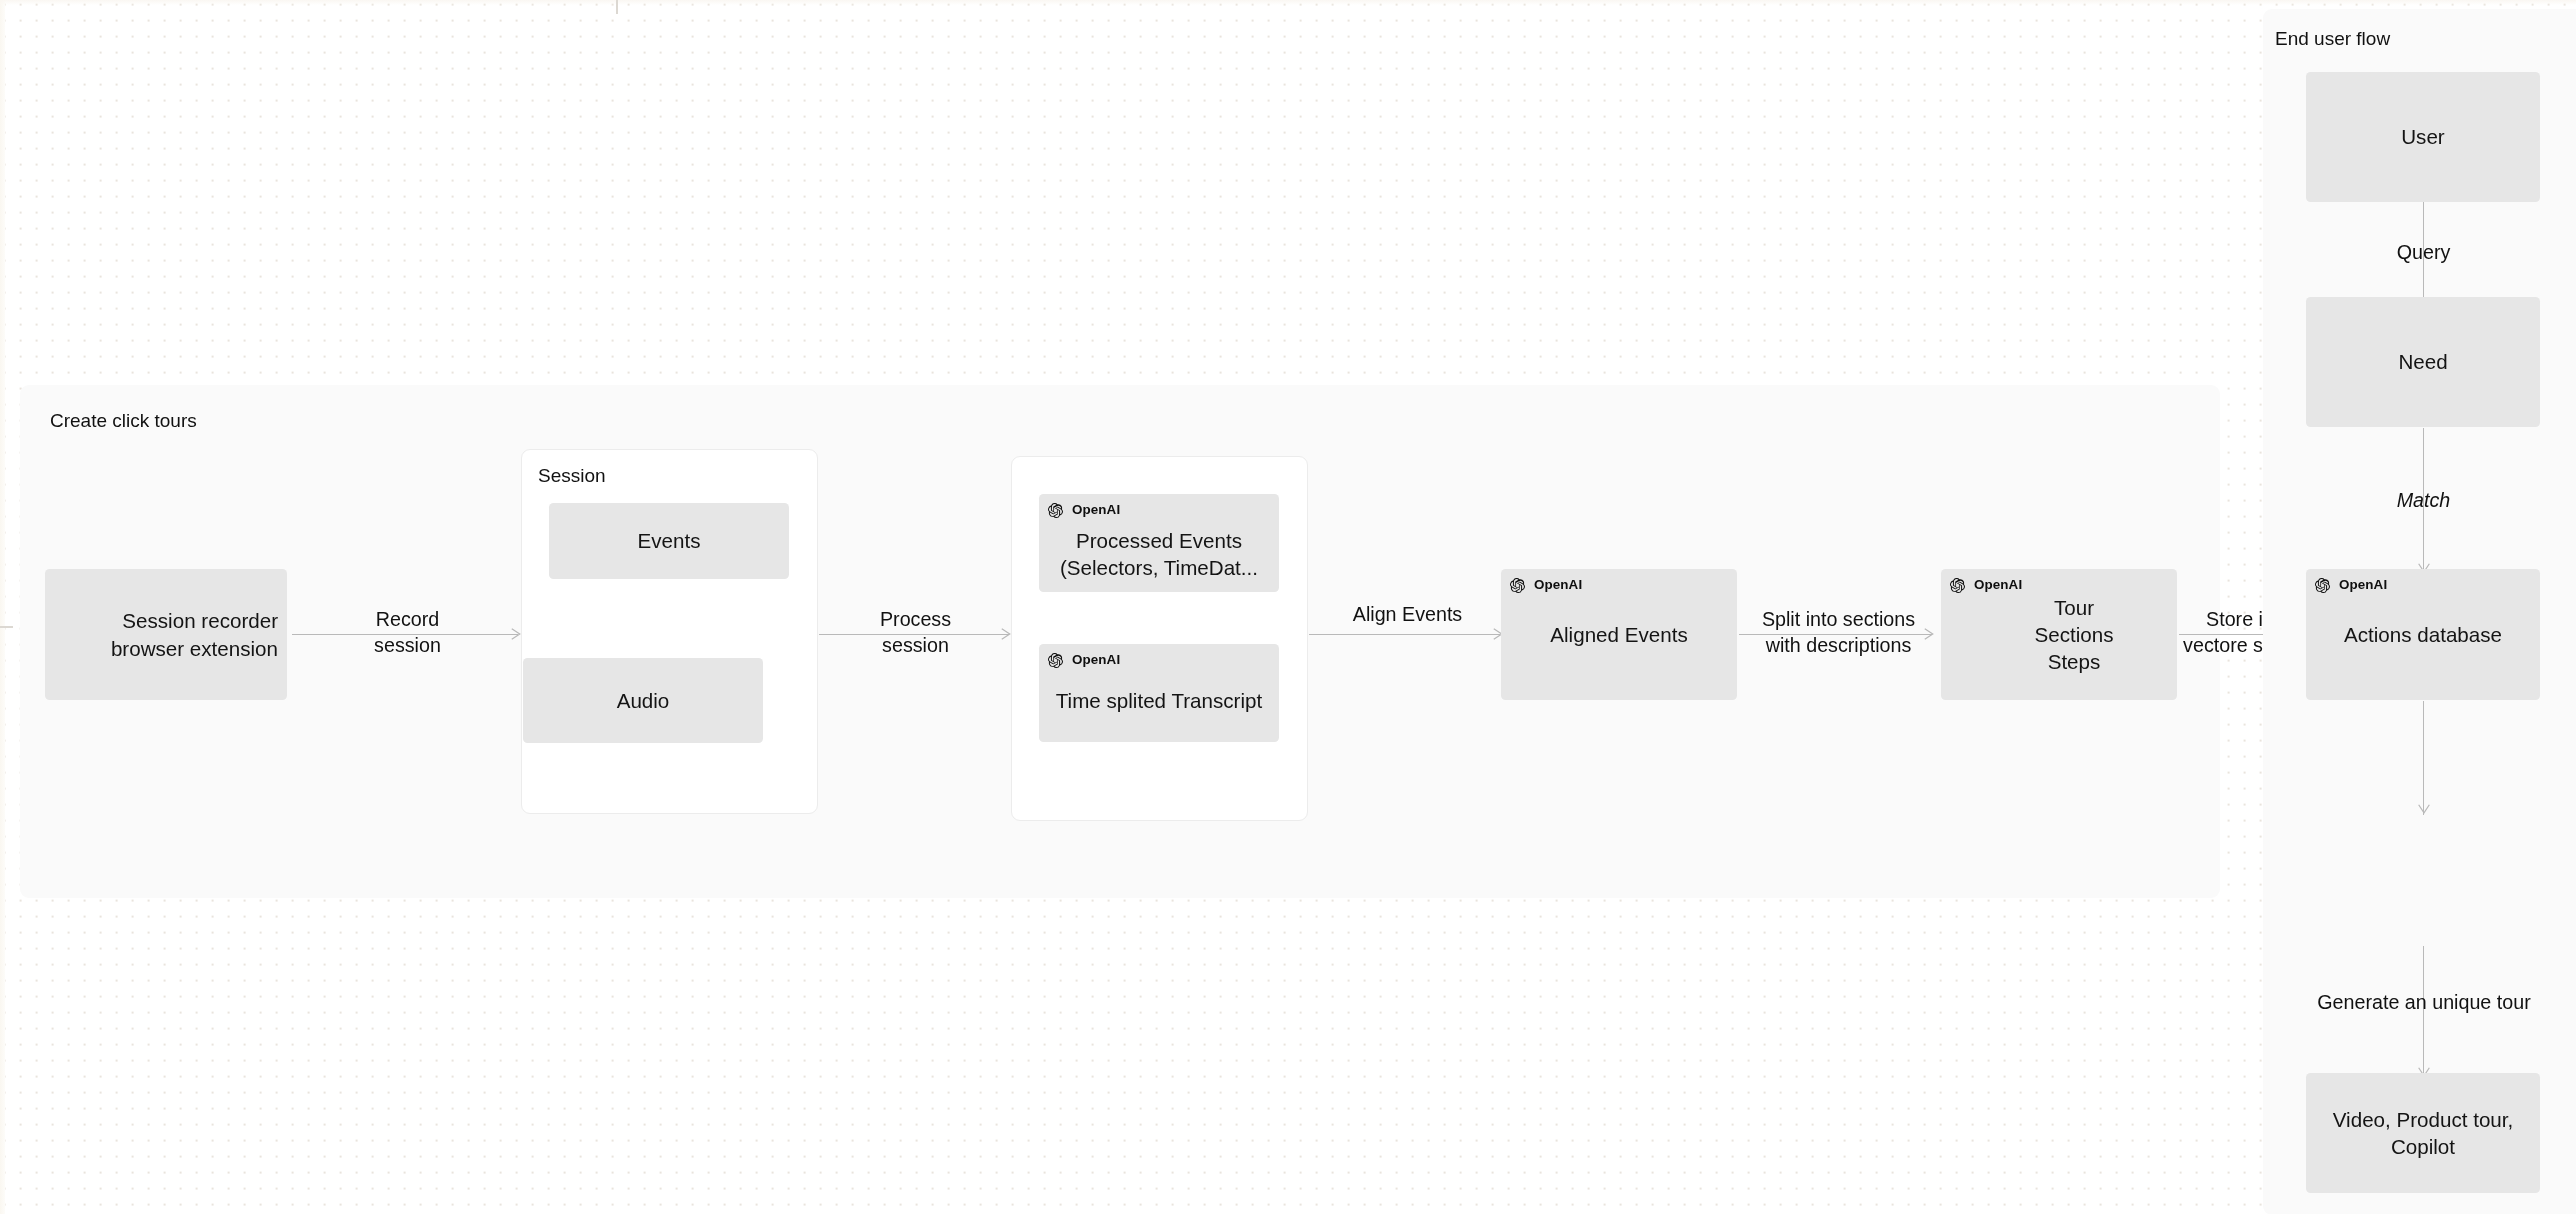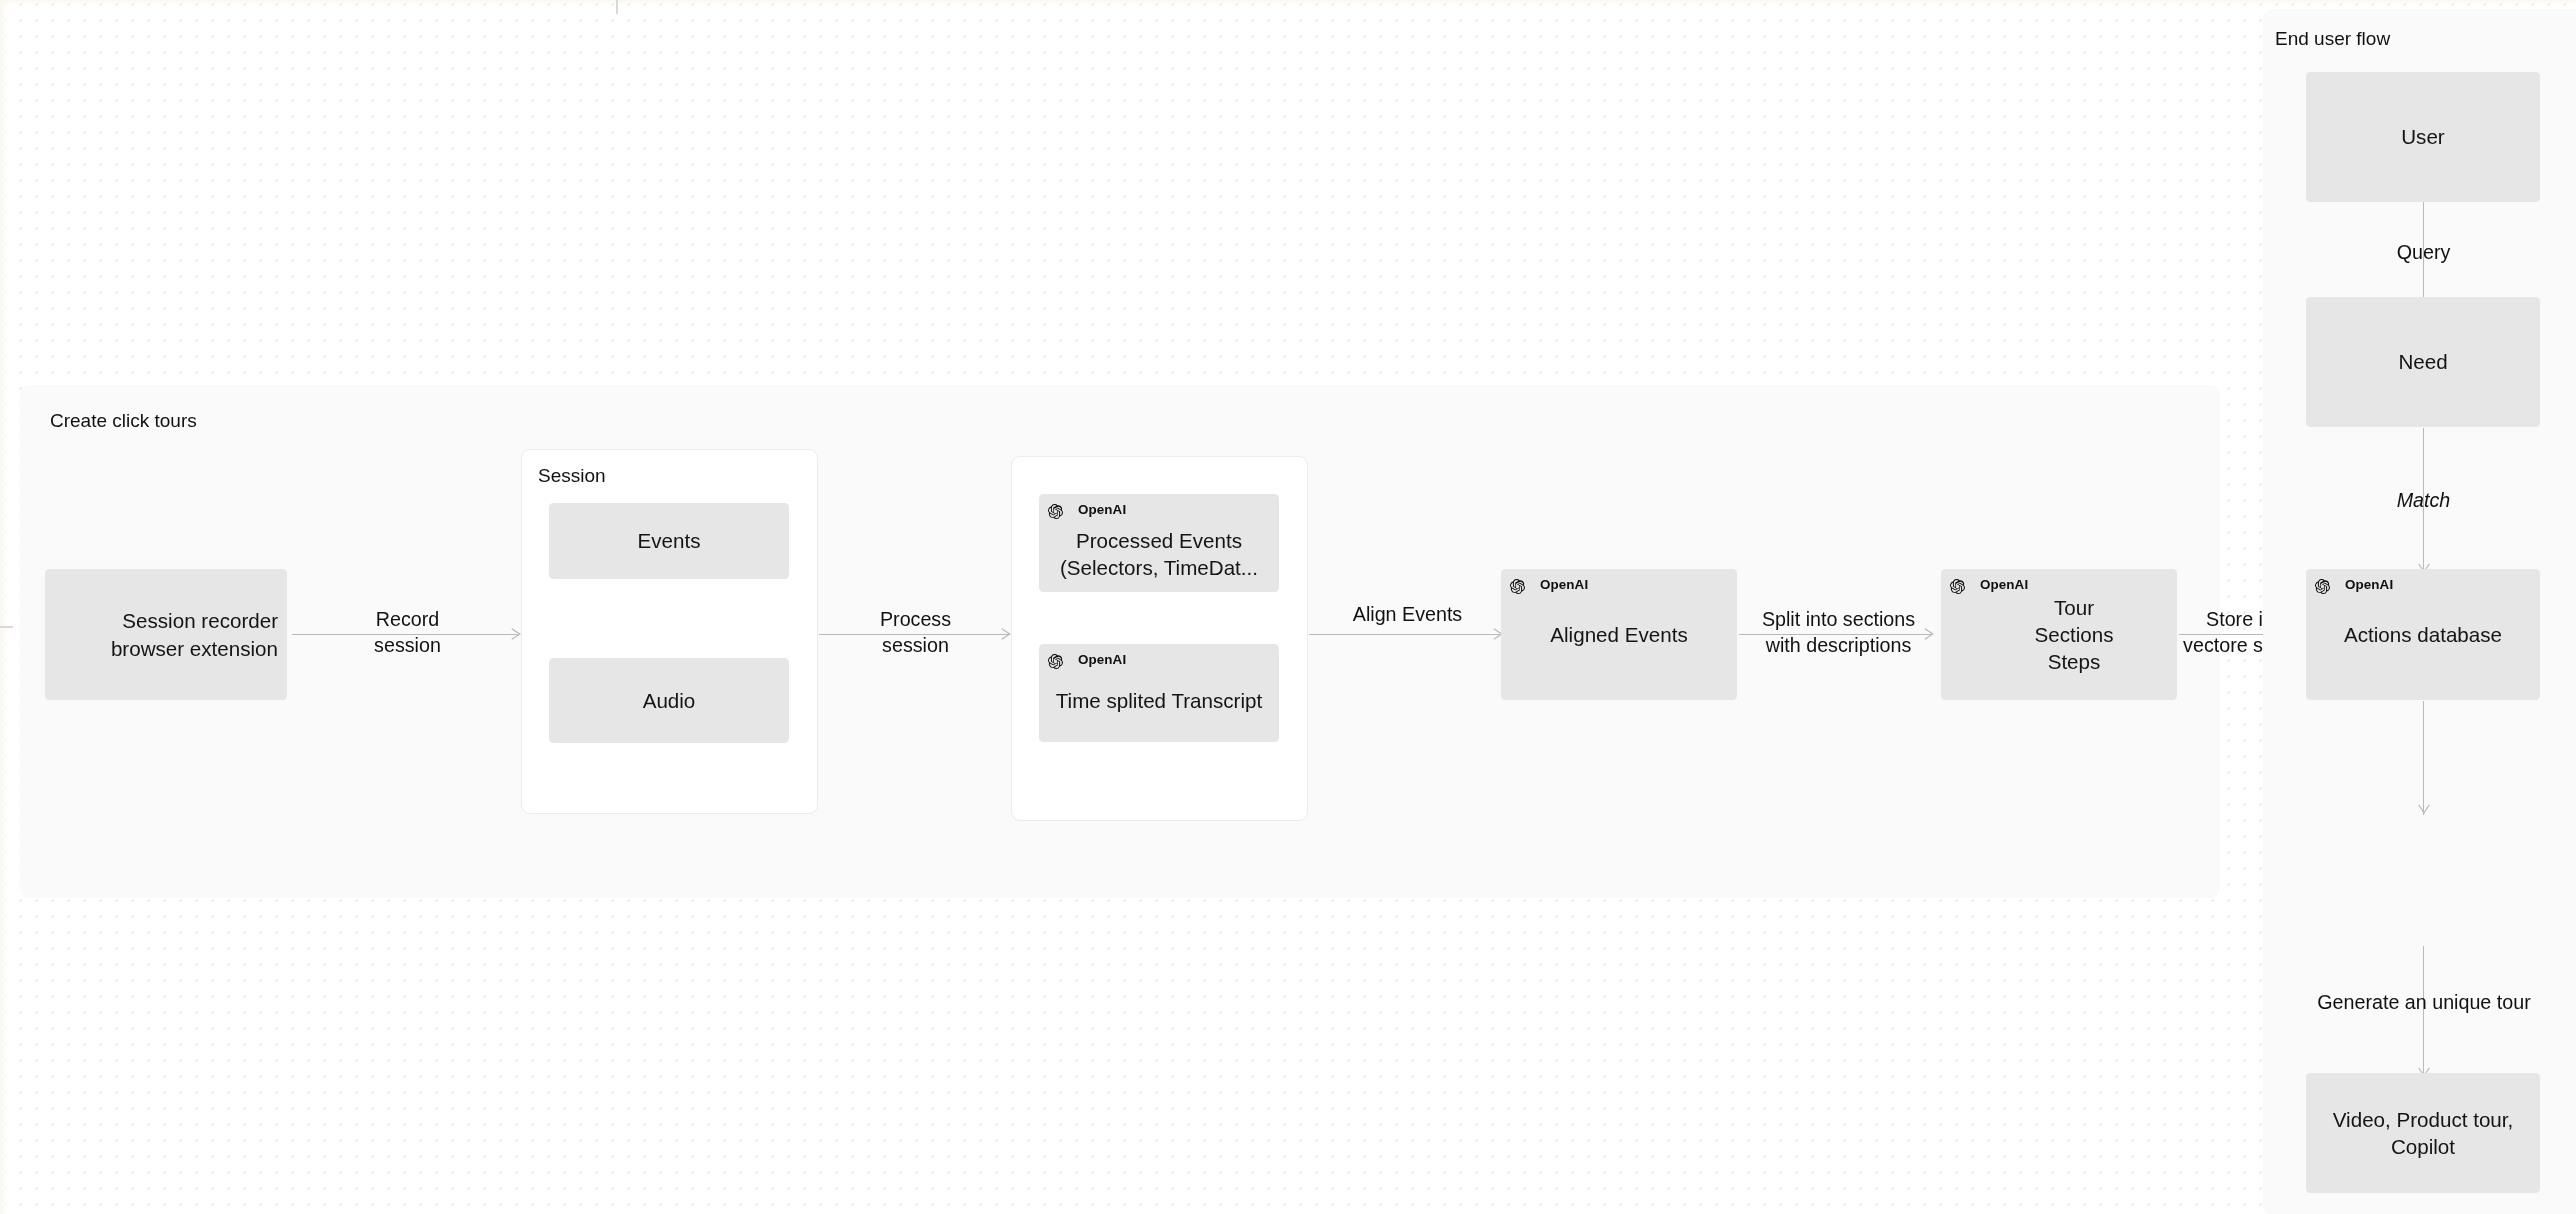--- a/index.html
+++ b/index.html
@@ -67,22 +67,22 @@
     padding: 5.4px 9px;
     overflow: hidden;
   }
   .node .node-label { display: block; width: 100%; }
 
   .badge {
     position: absolute;
     top: 7.2px;
     left: 9px;
     display: flex;
-    align-items: flex-end;
-    gap: 15px;
+    align-items: center;
+    gap: 9px;
     font-size: 13.4px;
     font-weight: bold;
     letter-spacing: 0.1px;
     color: #0f0f0f;
     pointer-events: none;
   }
   .badge svg { display: block; }
   .conn-line-h {
     position: absolute;
     height: 0.9px;
@@ -135,21 +135,21 @@
 session</div>
 
   <div class="group outlined" style="left:521px;top:449px;width:297px;height:365px;">
   </div>
   <div class="group-title" style="left:538px;top:466px;">Session</div>
 
   <div class="node" style="left:549px;top:503px;width:240px;height:76px;">
     <span class="node-label">Events</span>
   </div>
 
-  <div class="node" style="left:549px;top:658px;width:240px;height:85px;">
+  <div class="node" style="left:523px;top:658px;width:240px;height:85px;">
     <span class="node-label">Audio</span>
   </div>
 
   <div class="conn-line-h" style="left:819px;top:634px;width:190px;"></div>
   <div class="arrowhead" style="left:1000px;top:626px;">
     <svg width="16" height="16" viewBox="0 0 18 18">
         <path d="M2 3 L11 9 L2 15" fill="none" stroke="#b9b9b9" stroke-width="1.4"></path>
       </svg>
   </div>
   <div class="edge-label" style="left:826px;top:606px;width:179px;">Process

